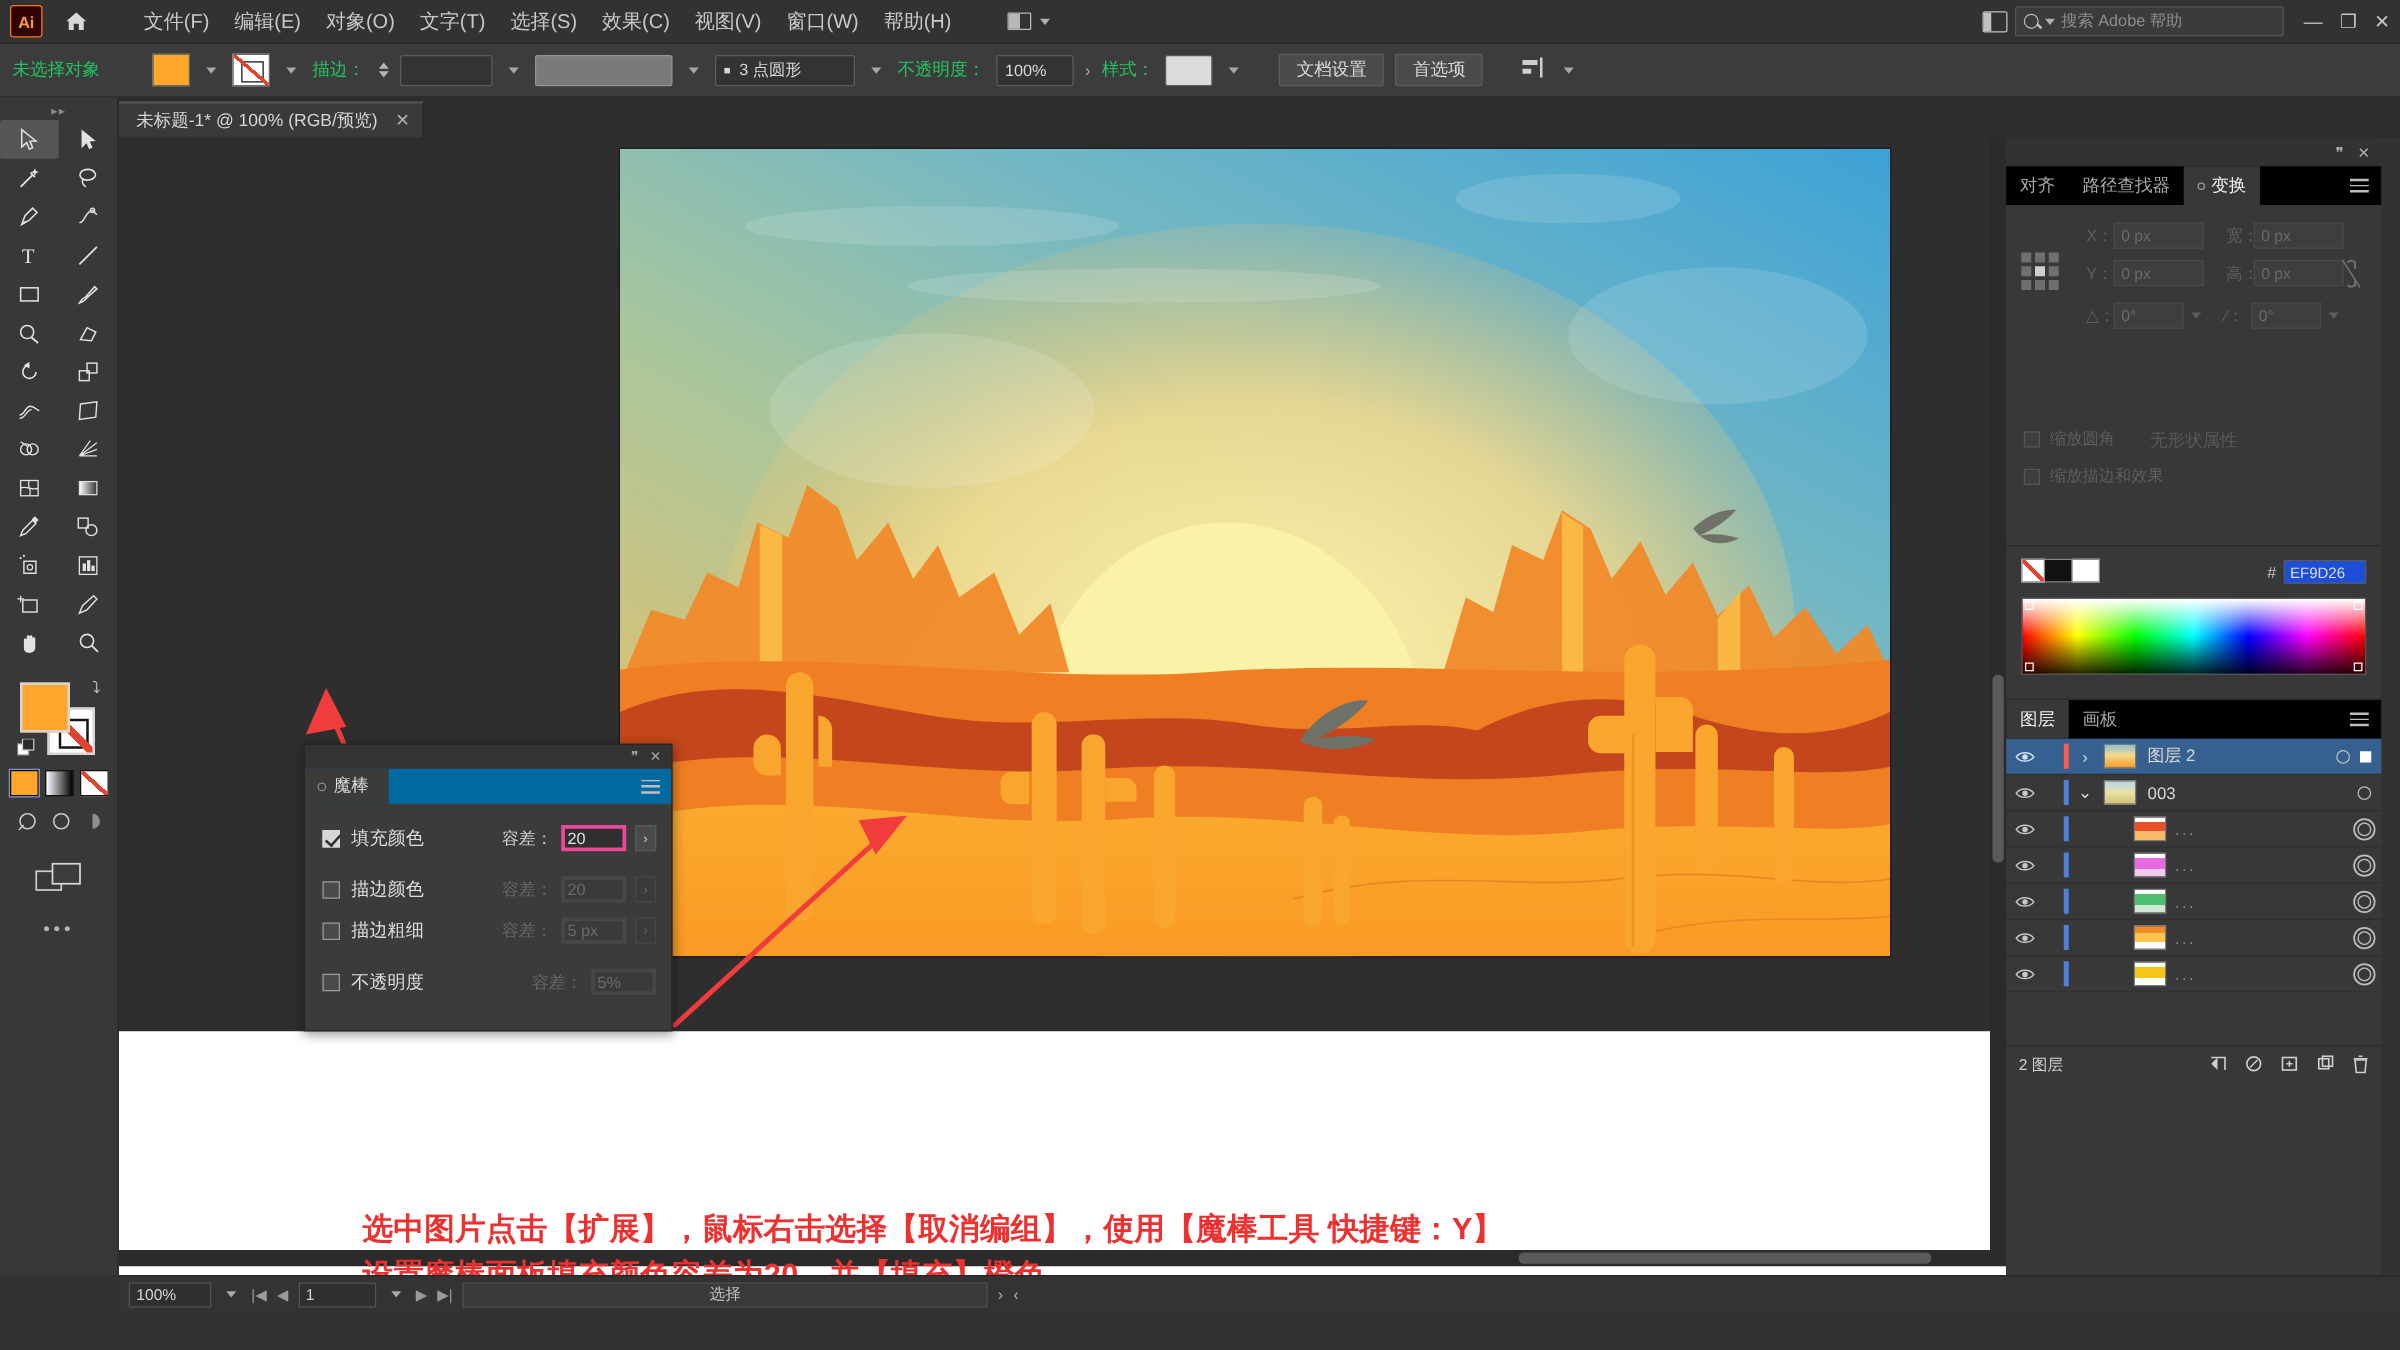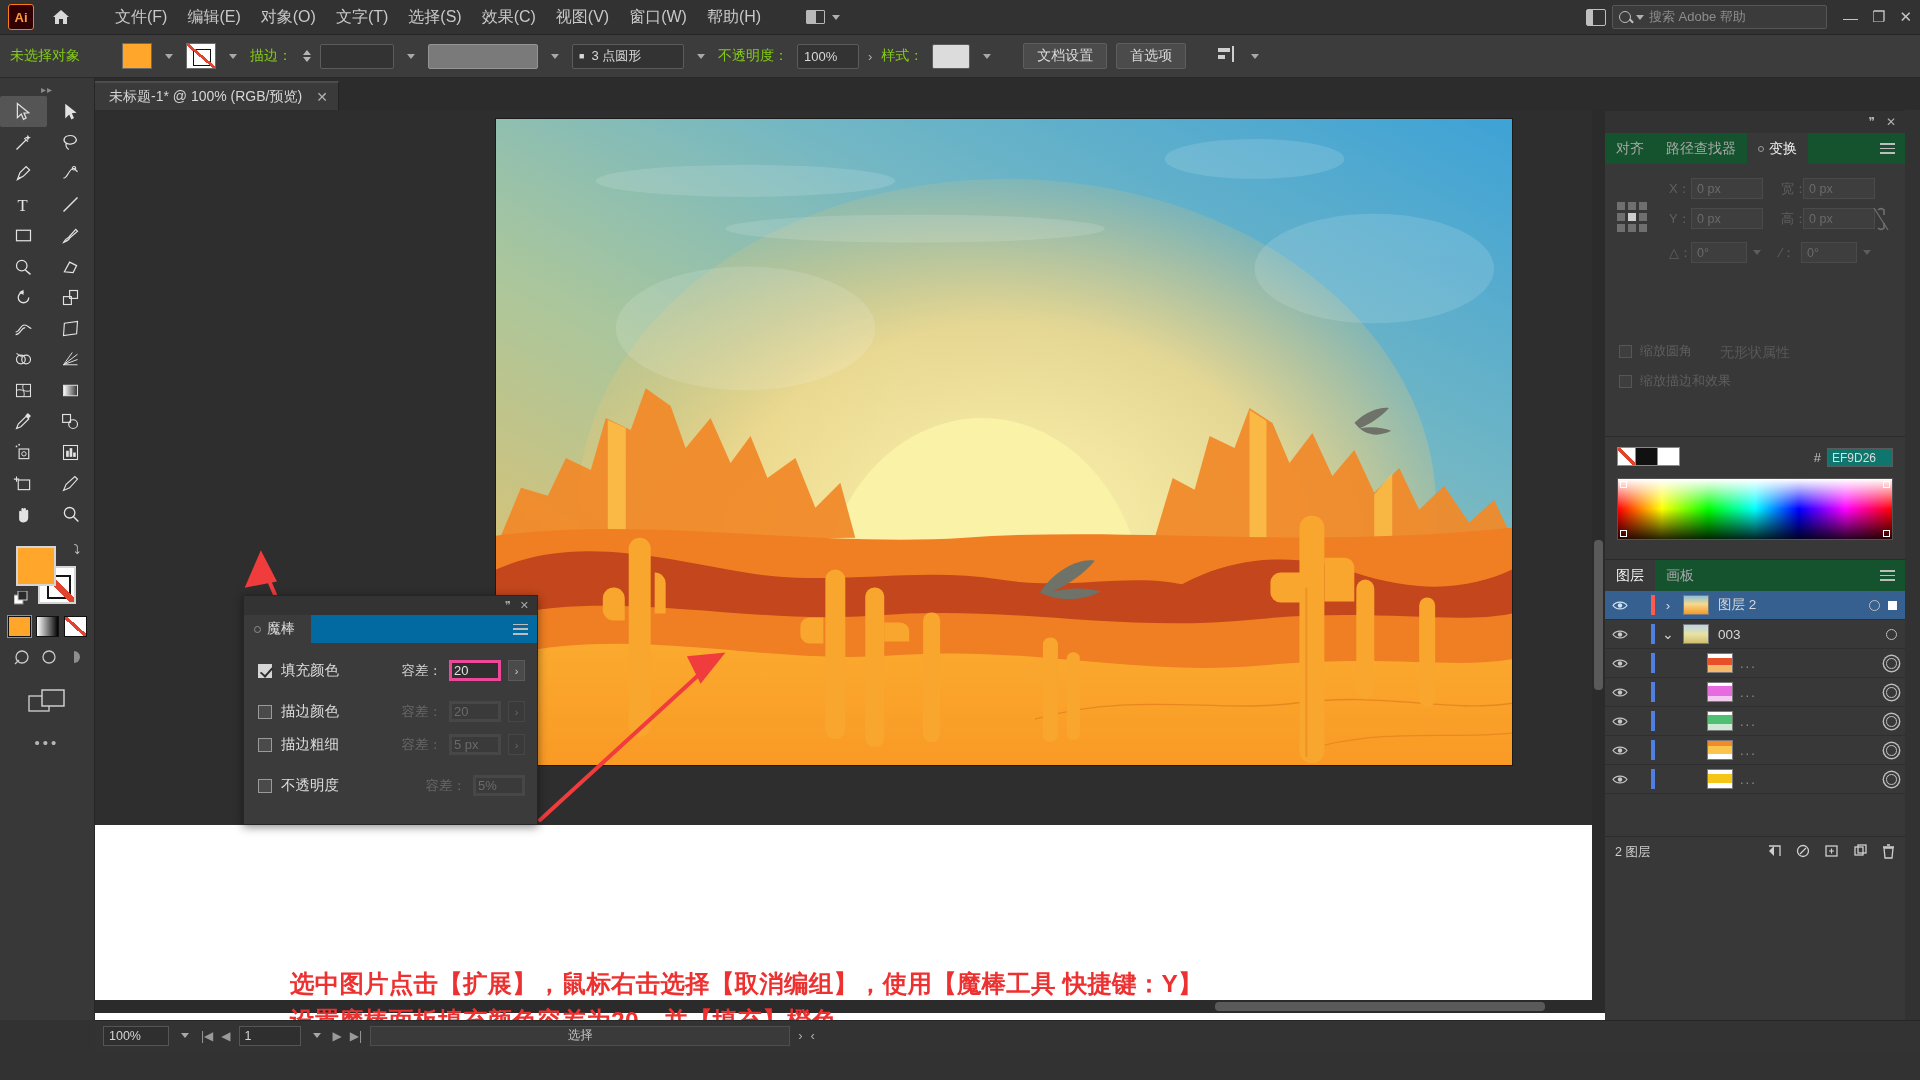--- a/index.html
+++ b/index.html
@@ -60,21 +60,21 @@
   .mag::after { content:''; position:absolute; width:5px; height:1.6px; background:#bdbdbd;
     right:-4px; bottom:0px; transform: rotate(45deg); }
   .win-ctrl { display: flex; align-items: center; gap: 14px; margin-left: 10px; color: #c5c5c5; font-size: 15px; }
 
   
   #controlbar {
     position: absolute; left: 0; top: 35px; width: 1920px; height: 43px;
     background: #3c3c3c; border-bottom: 1px solid #2a2a2a;
     display: flex; align-items: center; padding: 0 10px; gap: 9px;
   }
-  .cb-label { font-size: 14px; color: #84cc16; white-space: nowrap; }
+  .cb-label { font-size: 14px; color: #22c55e; white-space: nowrap; }
   .swatch-box {
     width: 30px; height: 26px; border: 1px solid #6a6a6a; background: #ffa62b;
   }
   .swatch-none {
     width: 30px; height: 26px; border: 1px solid #6a6a6a; background: #fff; position: relative;
   }
   .swatch-none::after {
     content:''; position:absolute; left:0; top:0; width:100%; height:100%;
     background: linear-gradient(to bottom left, transparent 46%, #e0442f 46%, #e0442f 54%, transparent 54%);
   }
@@ -223,21 +223,21 @@
   .wp-chev.dim { background:#3a3a3a; border-color:#474747; color:#676767; }
 
   
   #rightdock {
     position: absolute; left: 1605px; top: 110px; width: 300px; height: 910px;
     background: #383838;
   }
   .pnl { background: #383838; border-top: 1px solid #2b2b2b; }
   .pnl-top { height: 22px; background: #323232; display:flex; align-items:center;
     justify-content:flex-end; gap: 11px; padding-right: 9px; color:#b0b0b0; font-size: 12px; }
-  .tabstrip { height: 31px; background: #14532d; display: flex; align-items: stretch; }
+  .tabstrip { height: 31px; background: #000000; display: flex; align-items: stretch; }
   .ptab { display:flex; align-items:center; gap:5px; padding: 0 11px; font-size: 14px; color: #a9a9a9; }
   .ptab.active { background: #383838; color: #f0f0f0; }
   .ptab .dotmark { width:6px;height:6px;border:1px solid #9a9a9a;border-radius:50%; }
   .ptab-menu { margin-left:auto; display:flex;align-items:center;padding-right:10px;color:#bbb; }
   .hamb { width: 15px; height: 11px; display:flex; flex-direction:column; justify-content:space-between; }
   .hamb i { height:1.6px; background:#bdbdbd; display:block; }
 
   
   .xf-body { height: 268px; position: relative; padding: 14px 12px; }
   .ref-grid { position:absolute; left:12px; top:38px; width:30px; height:30px;
@@ -258,21 +258,21 @@
   
   .color-body { height: 118px; padding: 10px 12px; position: relative; }
   .c-swatches { display:flex; align-items:center; gap: 0; }
   .c-none { width:19px;height:19px;background:#fff;border:1px solid #8a8a8a;position:relative; }
   .c-none::after{content:'';position:absolute;inset:0;
     background:linear-gradient(to bottom left,transparent 42%,#e0442f 42%,#e0442f 58%,transparent 58%);}
   .c-black { width:22px;height:19px;background:#111;border:1px solid #8a8a8a;border-left:none; }
   .c-white { width:22px;height:19px;background:#fff;border:1px solid #8a8a8a;border-left:none; }
   .hexrow { position:absolute; right: 12px; top: 11px; display:flex; align-items:center; gap:6px; }
   .hash { color:#c0c0c0; font-size: 13px; }
-  .hexinp { width: 66px; height: 19px; background:#0f766e; border:1px solid #5a5a5a;
+  .hexinp { width: 66px; height: 19px; background:#1d4ed8; border:1px solid #5a5a5a;
     font-size: 12px; color:#dcdcdc; display:flex;align-items:center;padding-left:4px; }
   .spectrum { margin-top: 12px; height: 62px; border: 1px solid #545454; position: relative;
     background:
       linear-gradient(to bottom, rgba(255,255,255,1) 0%, rgba(255,255,255,0) 50%, rgba(0,0,0,.85) 100%),
       linear-gradient(to right, #ff0000 0%, #ffff00 16%, #00ff00 33%, #00ffff 50%, #0000ff 66%, #ff00ff 83%, #ff0000 100%);
   }
   .sp-mark { position:absolute; width:7px; height:7px; border:1px solid #fff; }
 
   
   .layers-body { height: 245px; }

